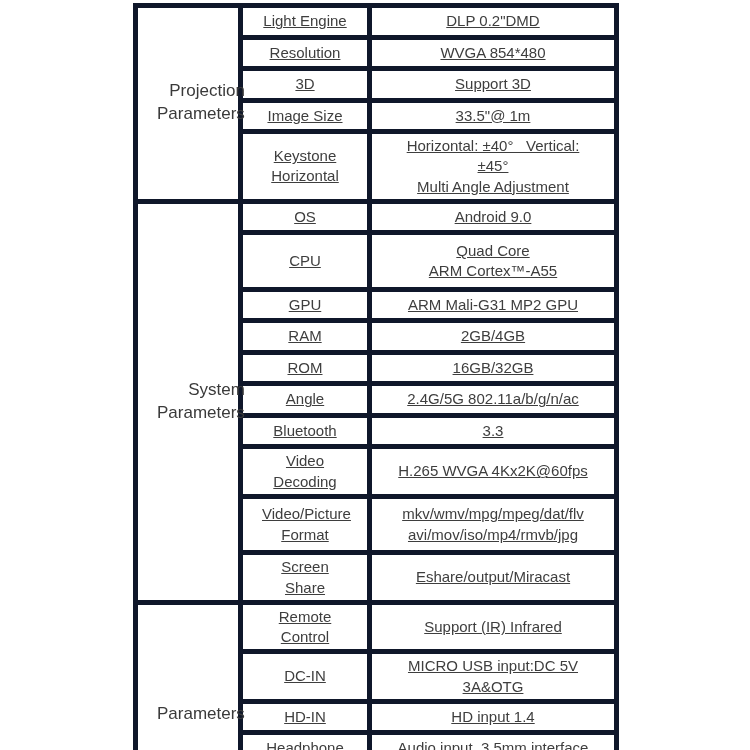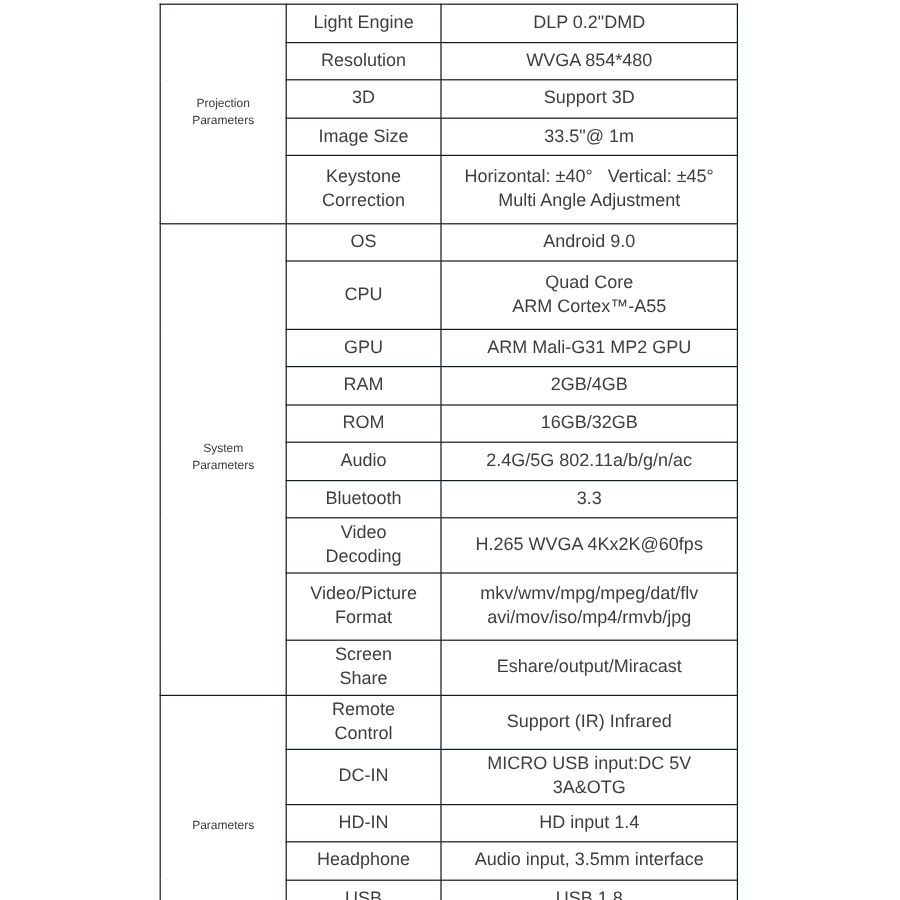--- a/index.html
+++ b/index.html
@@ -26,35 +26,36 @@
     table-layout: fixed;
     color: #3e3e3e;
     font-size: 15px;
     line-height: 1.35;
     border: 1px solid #777777;
   }
   col.c1 { width: 105px; }
   col.c2 { width: 129px; }
   col.c3 { width: 247px; }
   td {
-    border: 1px solid #0f172a;
+    border: 5px solid #0f172a;
     vertical-align: middle;
     padding: 2px 19px;
+    text-decoration: underline;
   }
   tr.row  { height: 31.5px; }
   tr.tall { height: 56.5px; }
   td.section {
     text-align: center;
     font-weight: normal;
   }
   td.section .section-text {
     display: inline-block;
-    text-align: center;
+    text-align: right;
     white-space: pre-line;
-    font-size: 10px;
+    font-size: 17px;
     color: #3a3a3a;
   }
   td.name, td.value {
     text-align: center;
     white-space: pre-line;
   }
 </style>
 </head>
 <body>
 
@@ -79,21 +80,21 @@
         <tr class="row">
           <td class="name">3D</td>
           <td class="value">Support 3D</td>
         </tr>
         <tr class="row">
           <td class="name">Image Size</td>
           <td class="value">33.5"@ 1m</td>
         </tr>
         <tr class="row tall">
           <td class="name">Keystone
-Correction</td>
+Horizontal</td>
           <td class="value">Horizontal: ±40°&nbsp;&nbsp; Vertical: ±45°
 Multi Angle Adjustment</td>
         </tr>
         <tr class="row">
           <td class="section" rowspan="10"><span class="section-text">System
 Parameters</span></td>
           <td class="name">OS</td>
           <td class="value">Android 9.0</td>
         </tr>
         <tr class="row tall">
@@ -107,21 +108,21 @@
         </tr>
         <tr class="row">
           <td class="name">RAM</td>
           <td class="value">2GB/4GB</td>
         </tr>
         <tr class="row">
           <td class="name">ROM</td>
           <td class="value">16GB/32GB</td>
         </tr>
         <tr class="row">
-          <td class="name">Audio</td>
+          <td class="name">Angle</td>
           <td class="value">2.4G/5G 802.11a/b/g/n/ac</td>
         </tr>
         <tr class="row">
           <td class="name">Bluetooth</td>
           <td class="value">3.3</td>
         </tr>
         <tr class="row">
           <td class="name">Video Decoding</td>
           <td class="value">H.265 WVGA 4Kx2K@60fps</td>
         </tr>

